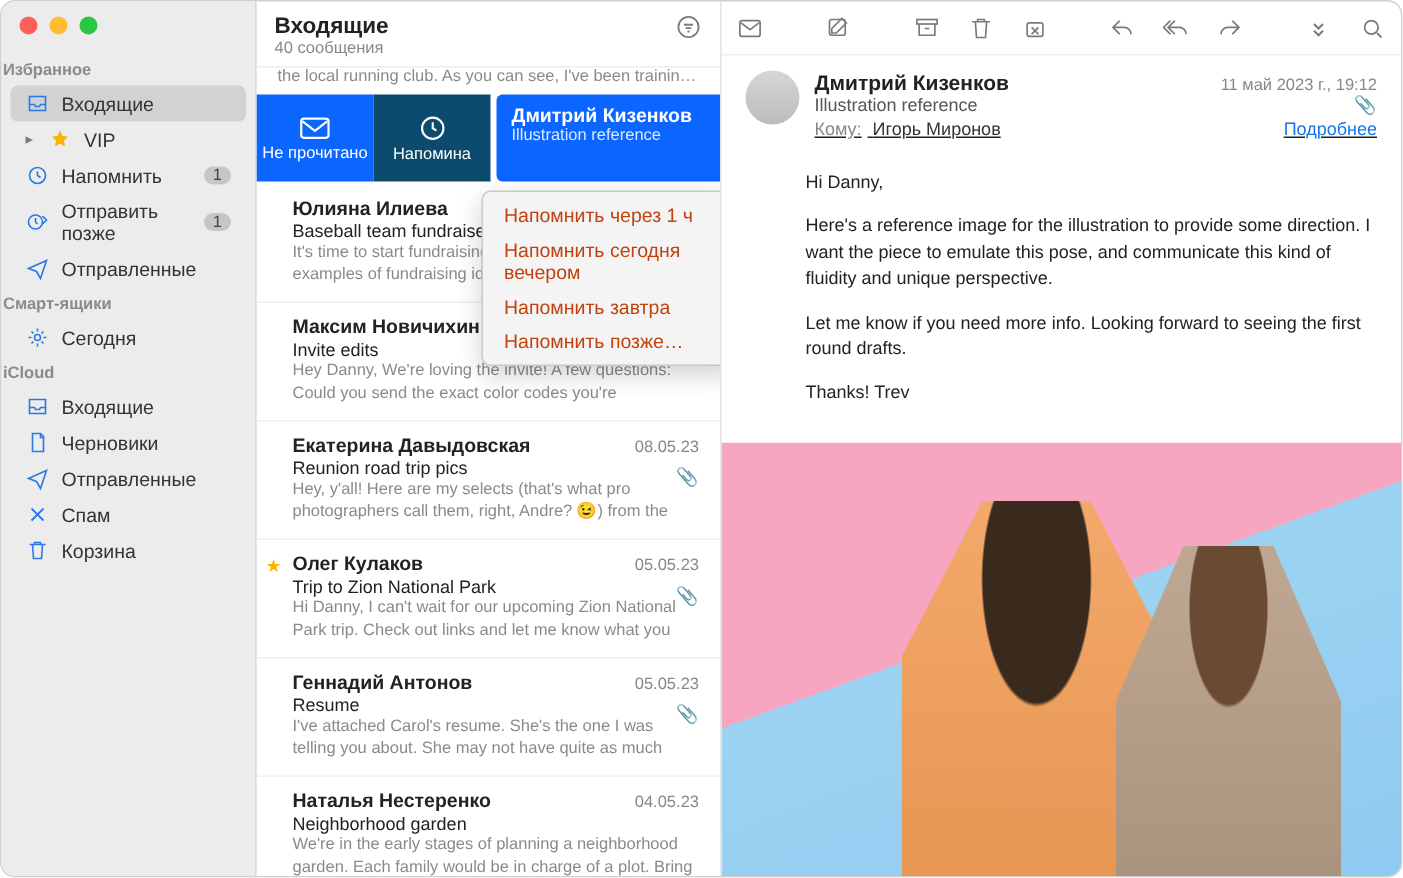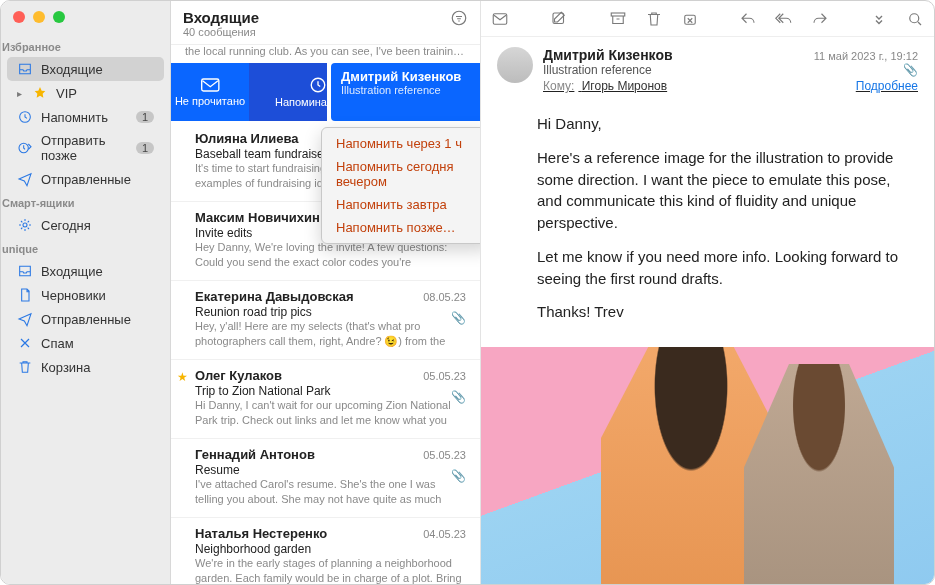--- a/index.html
+++ b/index.html
@@ -25,21 +25,21 @@
   .ml-header { display: flex; justify-content: space-between; align-items: flex-start; padding: 8px 12px 6px; border-bottom: 1px solid #eee; }
   .ml-title { font-weight: 700; font-size: 15px; }
   .ml-count { font-size: 11px; color: #888; }
   .ml-filter { color: #888; }
   .ml-scroll { flex: 1; overflow: hidden; position: relative; }
   .truncated-top { font-size: 11px; color: #8a8a8a; padding: 0 14px 6px; white-space: nowrap; overflow: hidden; text-overflow: ellipsis; }
 
   .swipe-row { display: flex; height: 58px; margin-bottom: 2px; }
   .swipe-btn { width: 78px; display: flex; flex-direction: column; align-items: center; justify-content: center; color: #fff; font-size: 11px; gap: 2px; }
   .swipe-btn.unread { background: #0a66ff; }
-  .swipe-btn.remind { background: #1d4ed8; align-items: flex-end; }
+  .swipe-btn.remind { background: #0c4a6e; }
   .swipe-card { flex: 1; background: #0a66ff; color: #fff; padding: 6px 10px; margin-left: 4px; border-radius: 4px 0 0 4px; overflow: hidden; }
   .swipe-card .sender { font-weight: 700; font-size: 13px; }
   .swipe-card .subj { font-size: 11px; opacity: .85; }
 
   .context-menu { position: absolute; top: 82px; left: 150px; width: 170px; background: #f4f4f4; border: 1px solid #c8c8c8; border-radius: 6px; box-shadow: 0 6px 18px rgba(0,0,0,.18); padding: 4px 0; z-index: 50; }
   .context-menu .mi { padding: 4px 14px; font-size: 13px; color: #c2410c; }
 
   .msg { padding: 8px 14px 10px 24px; border-bottom: 1px solid #f0f0f0; position: relative; }
   .msg .row1 { display: flex; justify-content: space-between; align-items: baseline; }
   .msg .sender { font-weight: 700; font-size: 13px; }
@@ -63,21 +63,21 @@
   .mh-top { display: flex; justify-content: space-between; align-items: baseline; }
   .mh-sender { font-weight: 700; font-size: 14px; }
   .mh-date { font-size: 11px; color: #888; }
   .mh-subject { font-size: 12px; color: #555; }
   .mh-to-row { display: flex; justify-content: space-between; align-items: baseline; font-size: 12px; margin-top: 2px; text-decoration: underline; }
   .mh-to-label { color: #888; margin-right: 4px; }
   .mh-to-name { color: #333; }
   .mh-more { color: #1676e6; }
   .mh-clip { color: #b8b8b8; font-size: 12px; margin-left: auto; }
 
-  .mail-body { padding: 6px 20px 12px 56px; font-size: 15px; color: #222; }
+  .mail-body { padding: 6px 20px 12px 56px; font-size: 12px; color: #222; }
   .mail-body p { margin-bottom: 12px; line-height: 1.45; }
 
   .mail-image { flex: 1; position: relative; overflow: hidden; }
   .grad { position: absolute; inset: 0; }
   .grad .tri-pink { position: absolute; left: 0; top: 0; width: 100%; height: 100%; background: linear-gradient(160deg, #f7a6c2 0%, #f7a6c2 42%, #9cd3f2 42%, #8fcaf0 100%); }
   .person { position: absolute; border-radius: 6px; }
   .p1 { left: 120px; bottom: -10px; width: 180px; height: 260px; background: radial-gradient(ellipse at 50% 20%, #3a2a1e 0 28%, transparent 29%), linear-gradient(#f3a96b,#e79552); clip-path: polygon(30% 0,70% 0,100% 40%,100% 100%,0 100%,0 40%); }
   .p2 { right: 40px; bottom: -10px; width: 150px; height: 230px; background: radial-gradient(ellipse at 50% 18%, #6a4a32 0 24%, transparent 25%), linear-gradient(#bfa893,#a8937f); clip-path: polygon(30% 0,70% 0,100% 45%,100% 100%,0 100%,0 45%); }
 
   svg { width: 100%; height: 100%; }
@@ -143,21 +143,21 @@
         <div class="sb-section-title">Смарт-ящики</div>
         <div class="sb-item">
           <span class="icon">
             <svg viewBox="0 0 24 24" fill="none" stroke="currentColor" stroke-width="1.6">
               <circle cx="12" cy="12" r="3"></circle>
               <path d="M12 3v3M12 18v3M3 12h3M18 12h3M6 6l2 2M16 16l2 2M18 6l-2 2M8 16l-2 2"></path>
             </svg>
           </span>
           <span class="label">Сегодня</span>
         </div>
-        <div class="sb-section-title">unique</div>
+        <div class="sb-section-title">iCloud</div>
         <div class="sb-item">
           <span class="icon">
             <svg viewBox="0 0 24 24" fill="none" stroke="currentColor" stroke-width="1.6">
               <path d="M4 5h16v14H4zM4 13h5l1 2h4l1-2h5"></path>
             </svg>
           </span>
           <span class="label">Входящие</span>
         </div>
         <div class="sb-item">
           <span class="icon">

